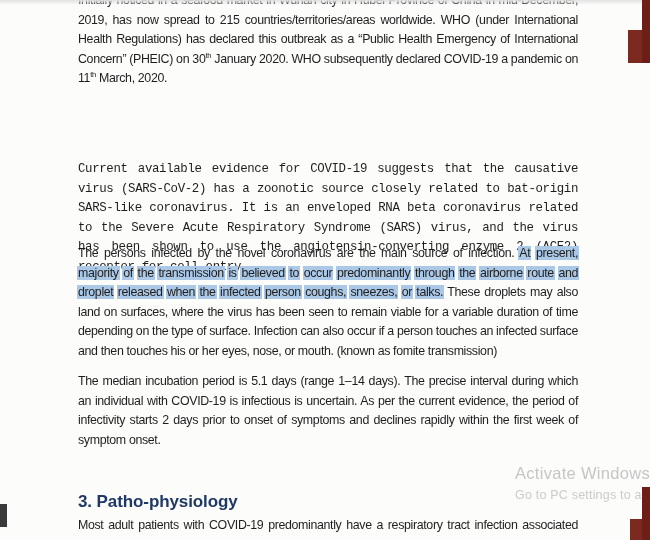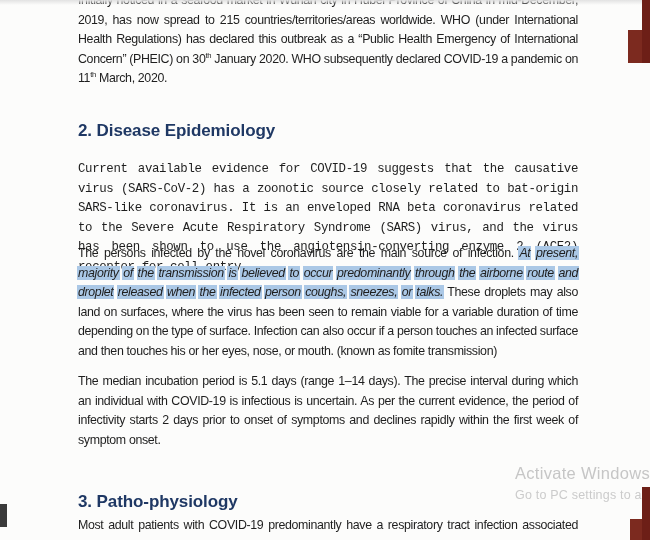--- a/index.html
+++ b/index.html
@@ -38,21 +38,20 @@
     font-size: 17px;
     font-weight: 700;
     letter-spacing: -0.1px;
     color: var(--heading-color, #1f3864);
   }
 
   .hl {
     background: var(--highlight-color, #abc8e6);
     box-shadow: 1px 0 0 var(--highlight-color, #abc8e6),
                -1px 0 0 var(--highlight-color, #abc8e6);
-    font-style: italic;
   }
 
   .intro-para  { top: -9px; }
   .heading-2   { top: 121px; }
   .para-2-1    { top: 160px; font-family: Liberation Mono, monospace; }
   .para-2-2    { top: 244px; }
   .para-2-3    { top: 372px; }
   .heading-3   { top: 492px; }
   .para-3-1    { top: 516px; }
 
@@ -74,21 +73,20 @@
 </style>
 </head>
 <body>
 
 <div class="top-edge-shade"></div>
 
 <div class="doc">
 
   <p class="para intro-para">Initially noticed in a seafood market in Wuhan city in Hubei Province of China in mid-December, 2019, has now spread to 215 countries/territories/areas worldwide. WHO (under International Health Regulations) has declared this outbreak as a “Public Health Emergency of International Concern” (PHEIC) on 30<sup>th</sup> January 2020. WHO subsequently declared COVID-19 a pandemic on 11<sup>th</sup> March, 2020.</p>
 
-  <h2 class="heading heading-2">2. Disease Epidemiology</h2>
 
   <p class="para para-2-1">Current available evidence for COVID-19 suggests that the causative virus (SARS-CoV-2) has a zoonotic source closely related to bat-origin SARS-like coronavirus. It is an enveloped RNA beta coronavirus related to the Severe Acute Respiratory Syndrome (SARS) virus, and the virus has been shown to use the angiotensin-converting enzyme 2 (ACE2) receptor for cell entry.</p>
 
   <p class="para para-2-2">The persons infected by the novel coronavirus are the main source of infection. <span class="hl">At</span> <span class="hl">present,</span> <span class="hl">majority</span> <span class="hl">of</span> <span class="hl">the</span> <span class="hl">transmission</span> <span class="hl">is</span> <span class="hl">believed</span> <span class="hl">to</span> <span class="hl">occur</span> <span class="hl">predominantly</span> <span class="hl">through</span> <span class="hl">the</span> <span class="hl">airborne</span> <span class="hl">route</span> <span class="hl">and</span> <span class="hl">droplet</span> <span class="hl">released</span> <span class="hl">when</span> <span class="hl">the</span> <span class="hl">infected</span> <span class="hl">person</span> <span class="hl">coughs,</span> <span class="hl">sneezes,</span> <span class="hl">or</span> <span class="hl">talks.</span> These droplets may also land on surfaces, where the virus has been seen to remain viable for a variable duration of time depending on the type of surface. Infection can also occur if a person touches an infected surface and then touches his or her eyes, nose, or mouth. (known as fomite transmission)</p>
 
   <p class="para para-2-3">The median incubation period is 5.1 days (range 1–14 days). The precise interval during which an individual with COVID-19 is infectious is uncertain. As per the current evidence, the period of infectivity starts 2 days prior to onset of symptoms and declines rapidly within the first week of symptom onset.</p>
 
   <h2 class="heading heading-3">3. Patho-physiology</h2>
 
   <p class="para para-3-1">Most adult patients with COVID-19 predominantly have a respiratory tract infection associated with SARS-CoV-2 infection. However, in a small proportion of cases, the disease can progress to</p>

